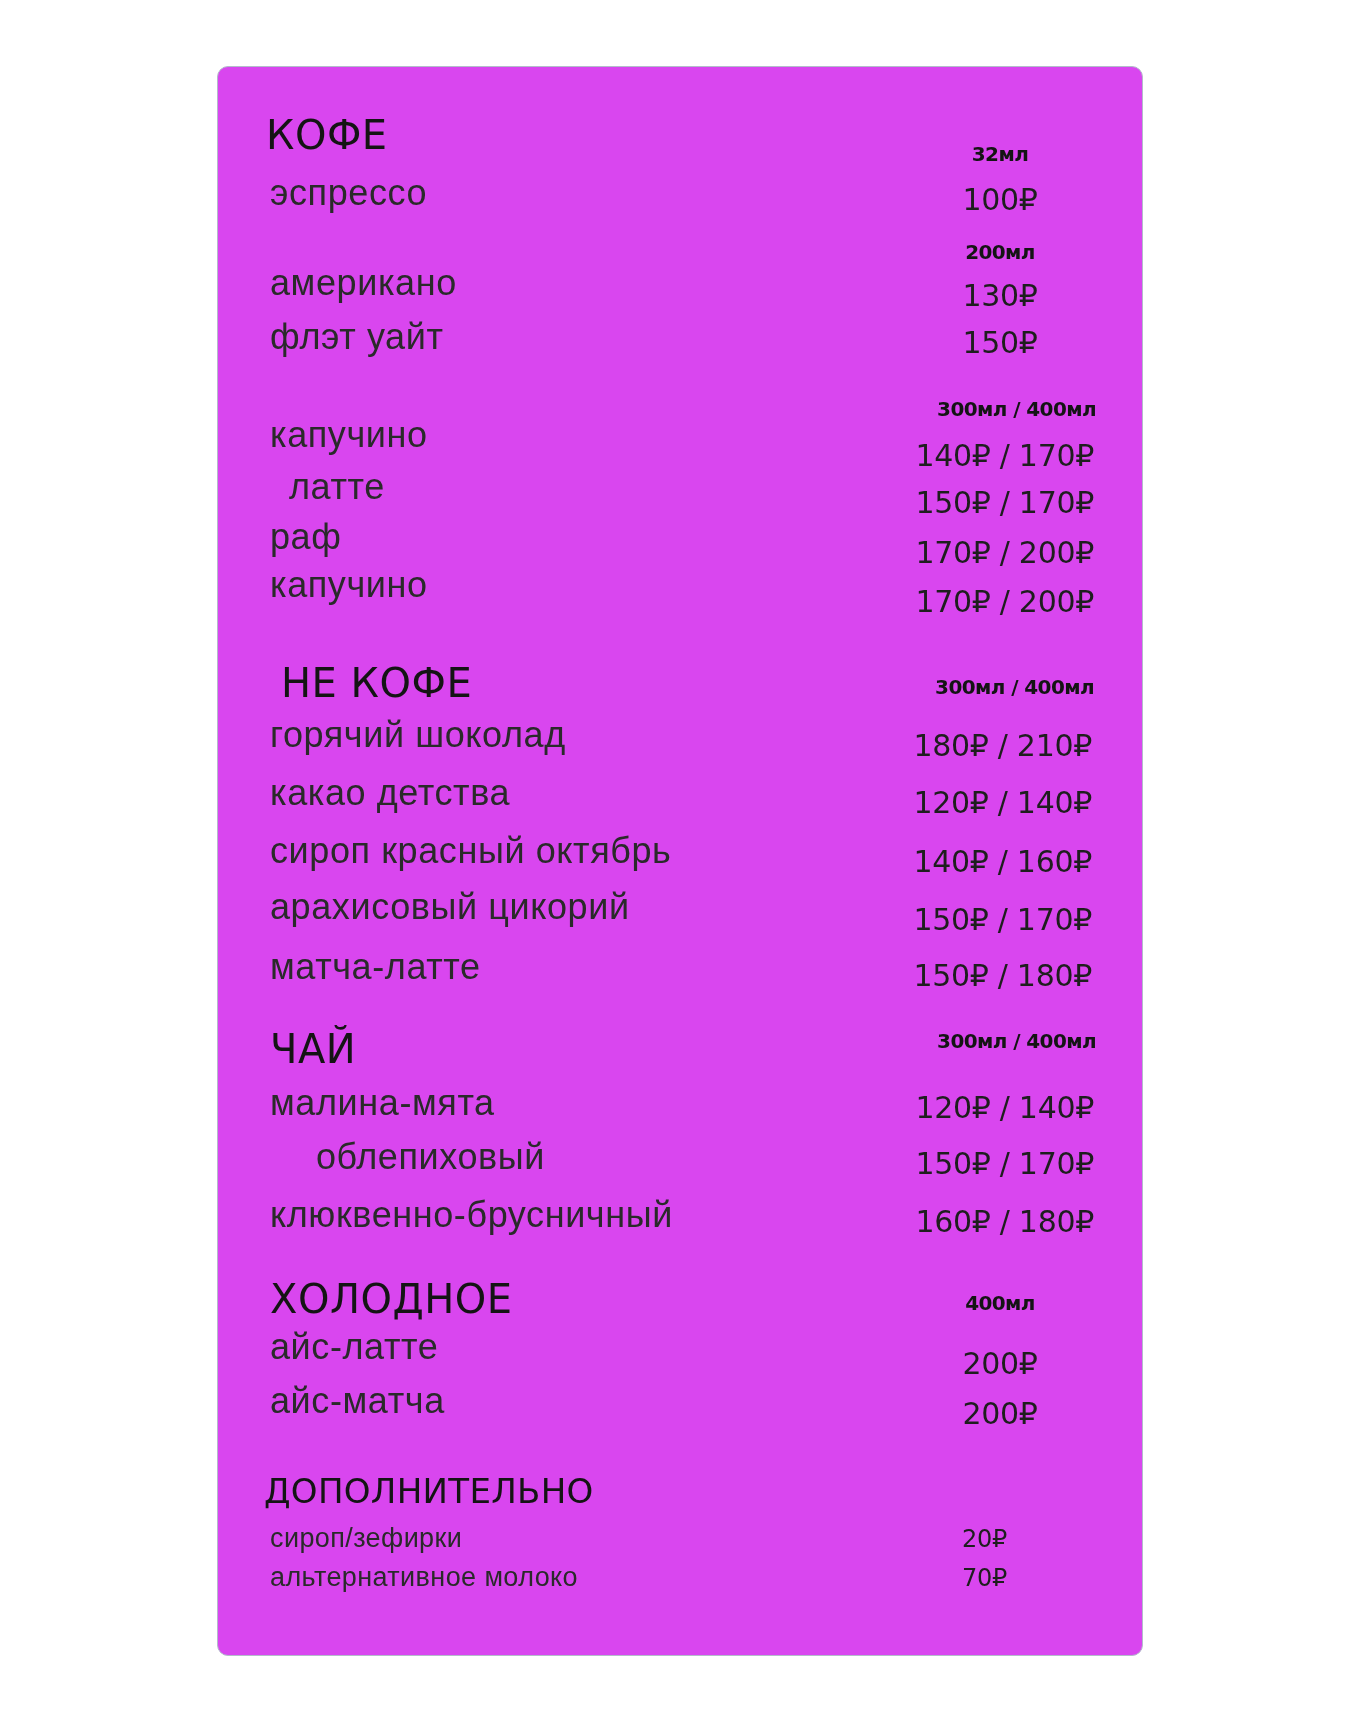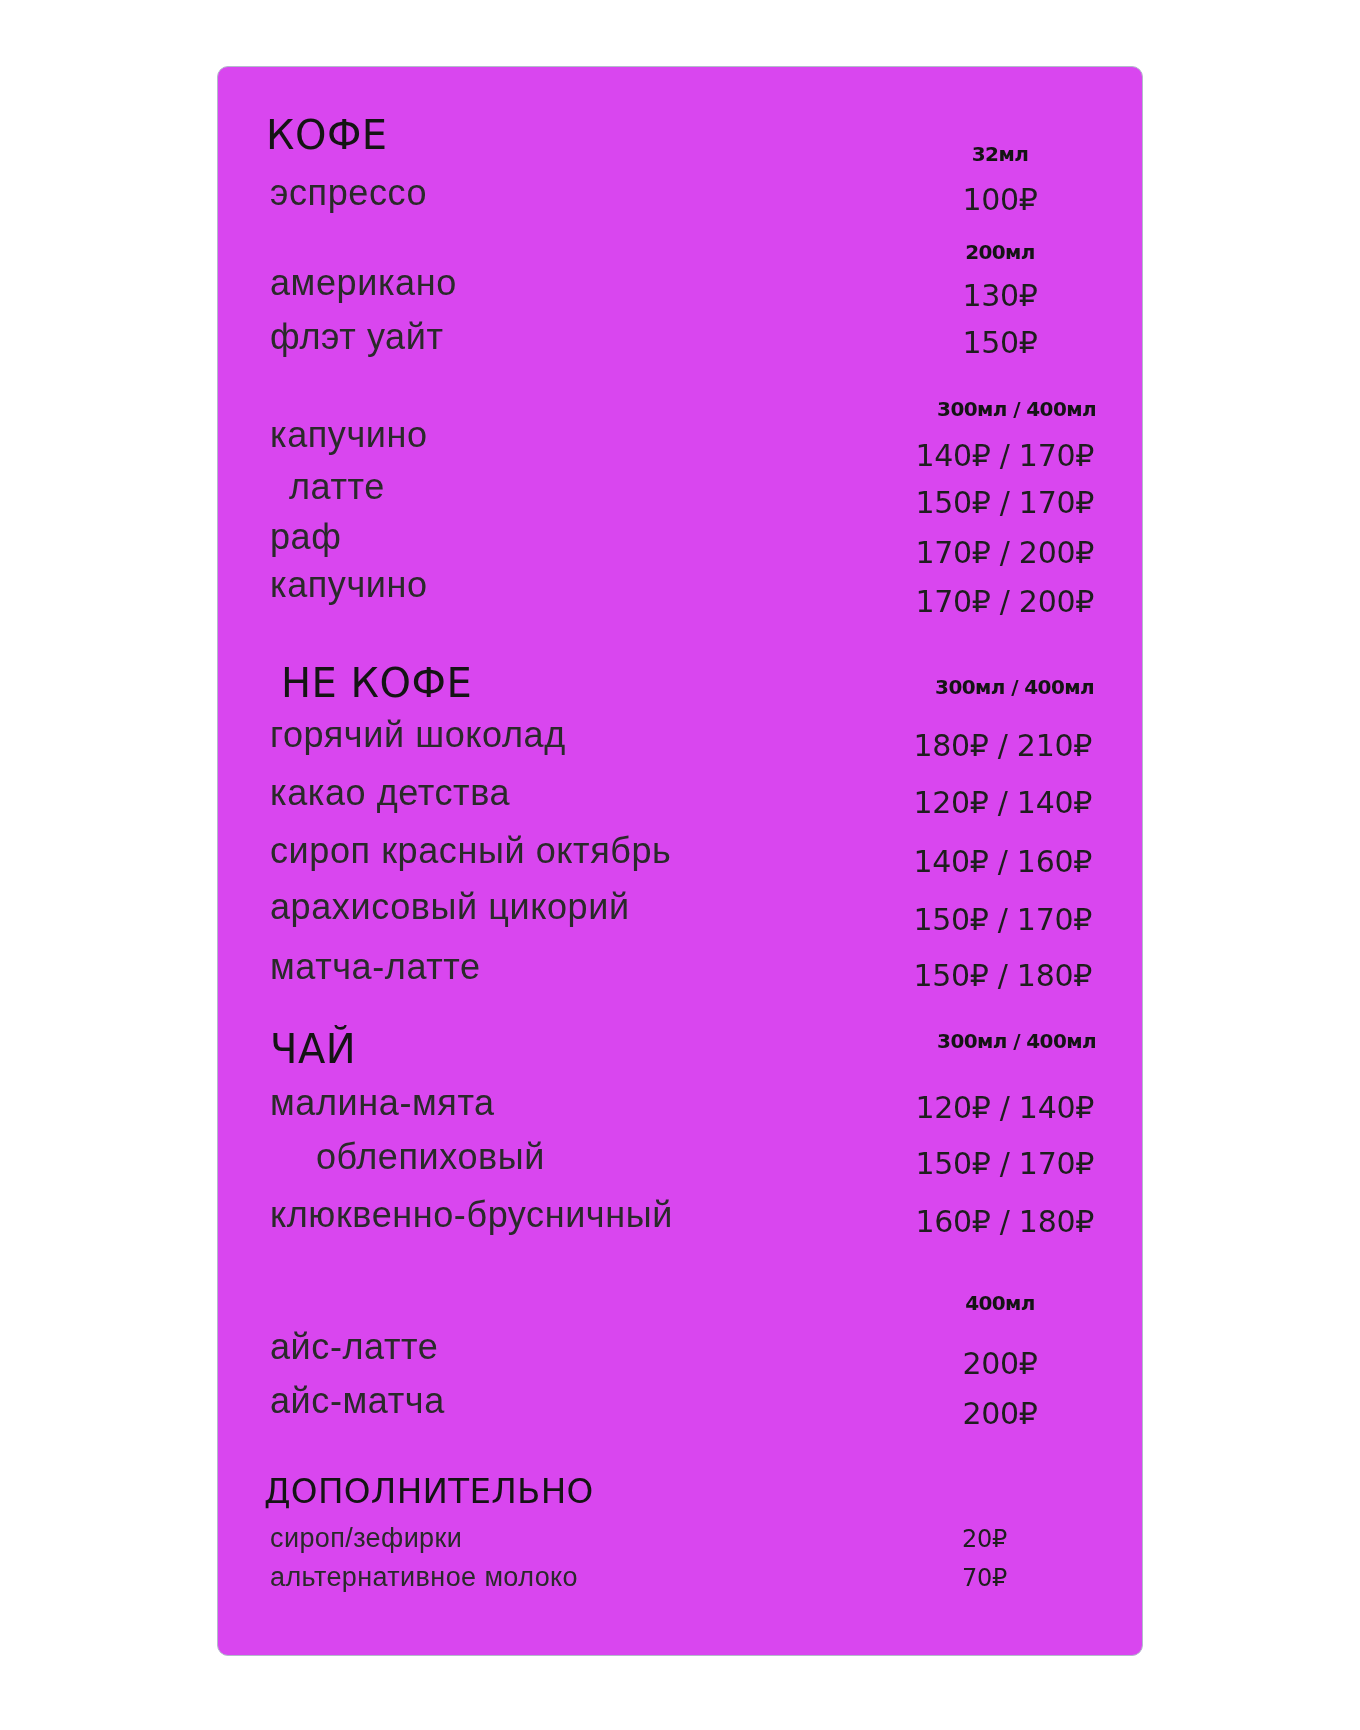--- a/index.html
+++ b/index.html
@@ -118,20 +118,21 @@
   <div class="abs section-title" style="left:52px; top:962px;">ЧАЙ</div>
   <div class="abs size-label right" style="left:560px; width:318px; top:964px;">300мл / 400мл</div>
 
   <div class="abs item-name" style="left:52px; top:1018px;">малина-мята</div>
   <div class="abs price right" style="left:560px; width:316px; top:1026px;">120₽ / 140₽</div>
   <div class="abs item-name" style="left:52px; top:1072px;margin-left:46px;">облепиховый</div>
   <div class="abs price right" style="left:560px; width:316px; top:1082px;">150₽ / 170₽</div>
   <div class="abs item-name" style="left:52px; top:1130px;">клюквенно-брусничный</div>
   <div class="abs price right" style="left:560px; width:316px; top:1140px;">160₽ / 180₽</div>
 
+  <div class="abs section-title" style="left:52px; top:1212px;">ХОЛОДНОЕ</div>
   <div class="abs size-label center" style="left:722px; width:120px; top:1226px;">400мл</div>
 
   <div class="abs item-name" style="left:52px; top:1262px;">айс-латте</div>
   <div class="abs price center" style="left:722px; width:120px; top:1282px;">200₽</div>
   <div class="abs item-name" style="left:52px; top:1316px;">айс-матча</div>
   <div class="abs price center" style="left:722px; width:120px; top:1332px;">200₽</div>
 
   <div class="abs section-title small" style="left:46px; top:1407px;">ДОПОЛНИТЕЛЬНО</div>
 
   <div class="abs item-name small" style="left:52px; top:1458px;">сироп/зефирки</div>

